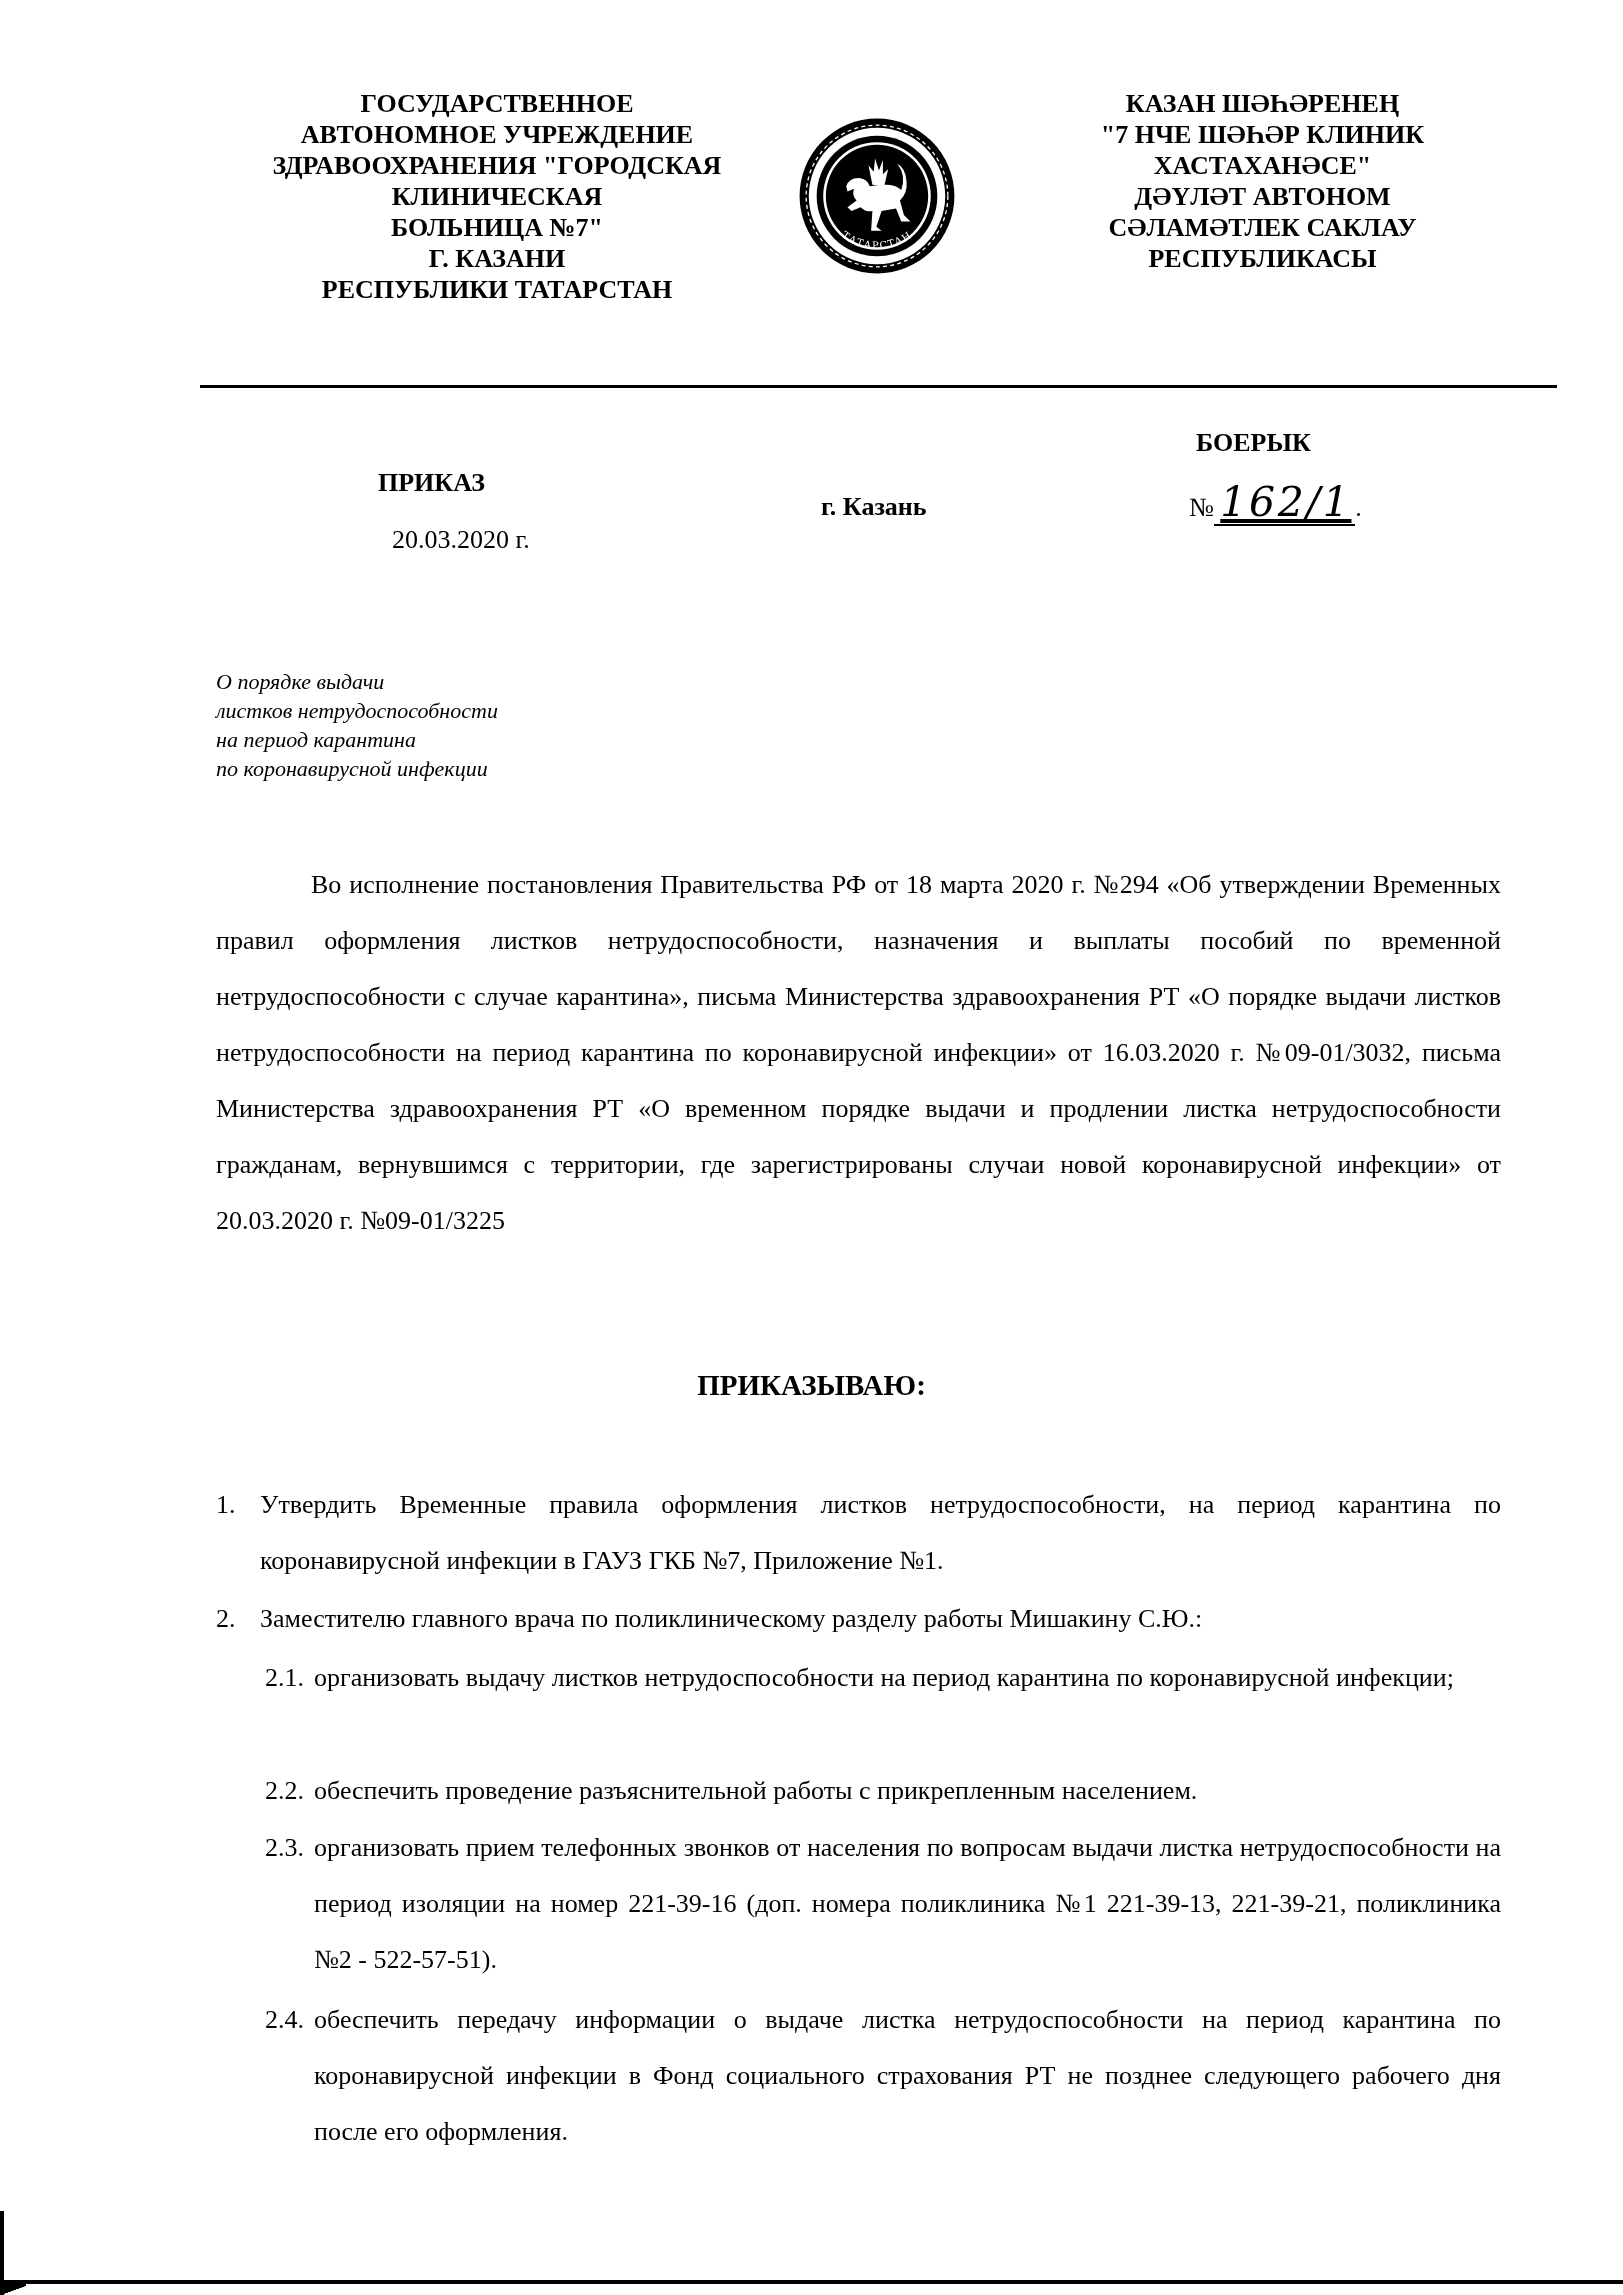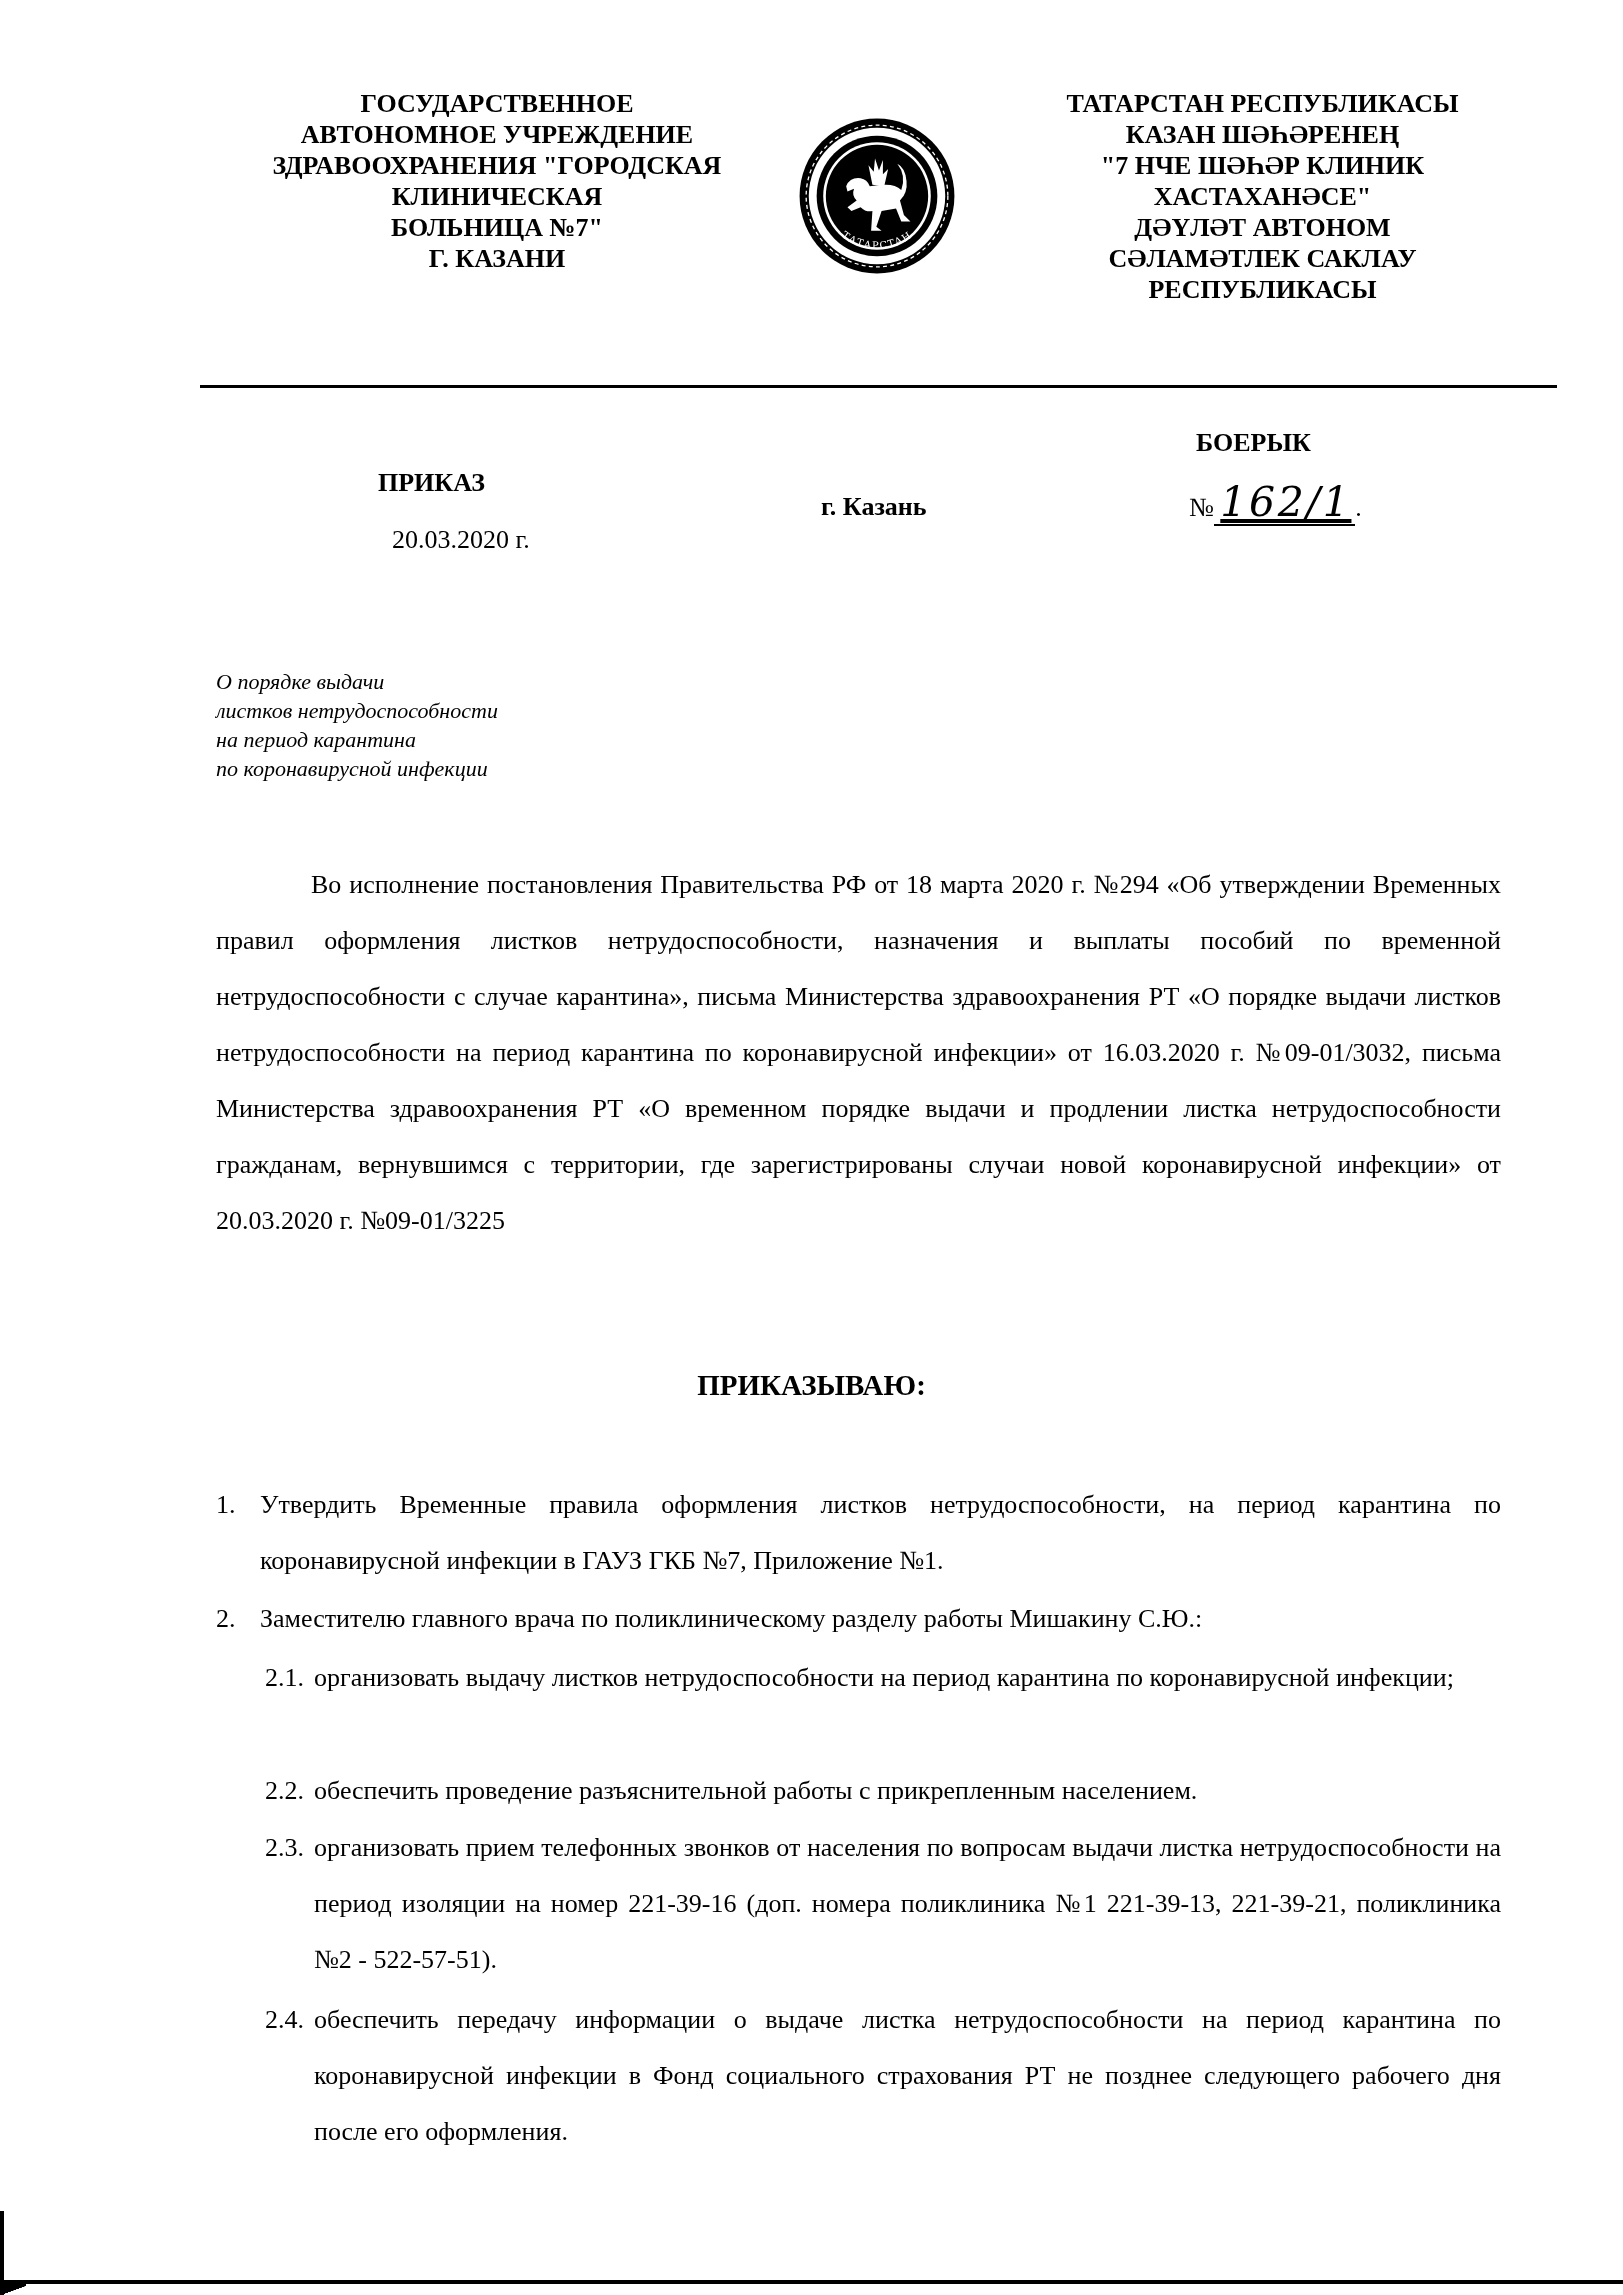--- a/index.html
+++ b/index.html
@@ -62,20 +62,21 @@
 </head>
 <body>
 
 <div id="hdr-left" class="abs hdr">
   <div>ГОСУДАРСТВЕННОЕ</div>
   <div>АВТОНОМНОЕ УЧРЕЖДЕНИЕ</div>
   <div>ЗДРАВООХРАНЕНИЯ "ГОРОДСКАЯ</div>
   <div>КЛИНИЧЕСКАЯ</div>
   <div>БОЛЬНИЦА №7"</div>
   <div>Г. КАЗАНИ</div>
+  <div>РЕСПУБЛИКИ ТАТАРСТАН</div>
 </div>
 
 <div id="emblem" class="abs">
   <svg width="164" height="164" viewBox="0 0 250 250">
     <defs>
       <path id="captionArc" d="M 40 140 A 88 88 0 0 0 210 140"></path>
     </defs>
     <circle cx="125" cy="125" r="118" fill="#000"></circle>
     <circle cx="125" cy="125" r="104" fill="#fff"></circle>
     <circle cx="125" cy="125" r="108" fill="none" stroke="#fff" stroke-width="2" stroke-dasharray="6 5"></circle>
@@ -86,21 +87,20 @@
     <path d="M78 110 q6 -14 22 -12 q10 2 14 12 l18 -2 q20 -2 30 8 q8 -22 -6 -40 q12 6 14 26 q2 18 -10 30 l6 22 l10 10 l-14 0 l-8 -20 l-22 4 l-8 24 l8 6 l-16 0 l2 -30 q-10 2 -18 -6 l-14 6 l-6 -6 l14 -10 q-8 -8 -4 -18 l-10 4 z" fill="#fff"></path>
 
     <path d="M118 108 l-6 -30 l8 10 l2 -20 l6 18 l6 -16 l0 22 l8 -8 l-6 26 z" fill="#fff"></path>
     <text font-family="DejaVu Serif, serif" font-size="15" fill="#fff" letter-spacing="2">
       <textPath href="#captionArc" startOffset="50%" text-anchor="middle">ТАТАРСТАН</textPath>
     </text>
   </svg>
 </div>
 
 <div id="hdr-right" class="abs hdr">
-  <div>ТАТАРСТАН РЕСПУБЛИКАСЫ</div>
   <div>КАЗАН ШӘҺӘРЕНЕҢ</div>
   <div>"7 НЧЕ ШӘҺӘР КЛИНИК</div>
   <div>ХАСТАХАНӘСЕ"</div>
   <div>ДӘҮЛӘТ АВТОНОМ</div>
   <div>СӘЛАМӘТЛЕК САКЛАУ</div>
   <div>РЕСПУБЛИКАСЫ</div>
 </div>
 
 <div id="rule" class="abs"></div>
 

